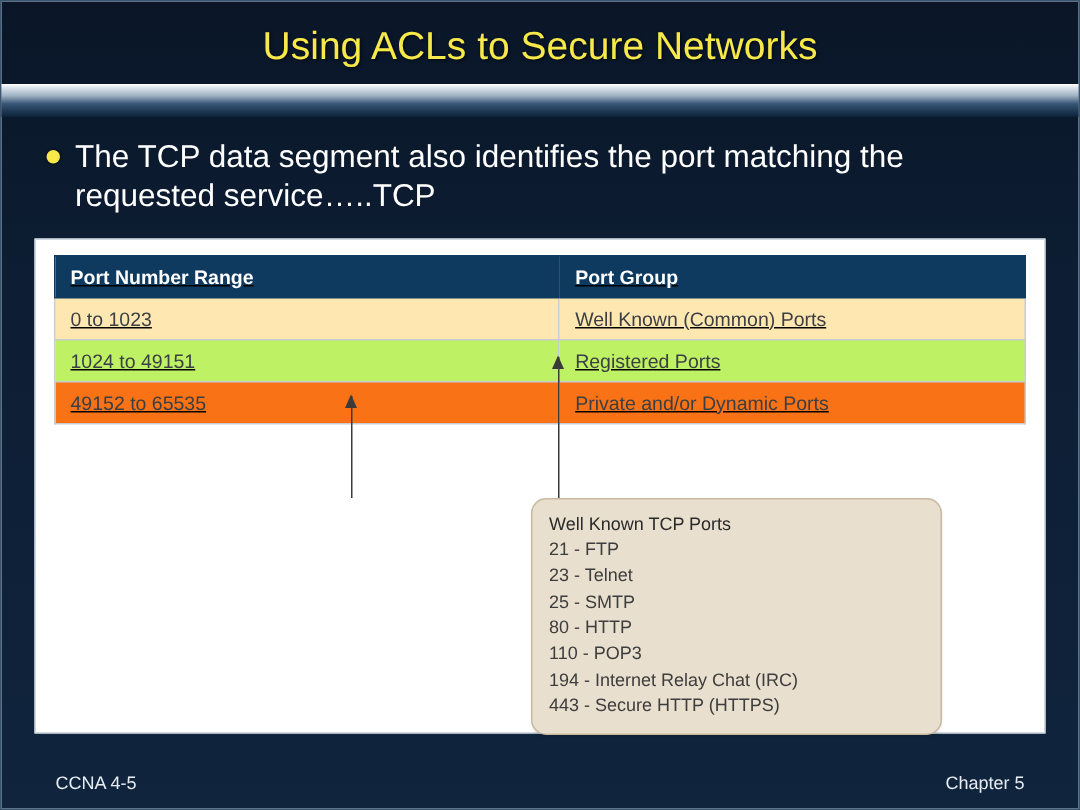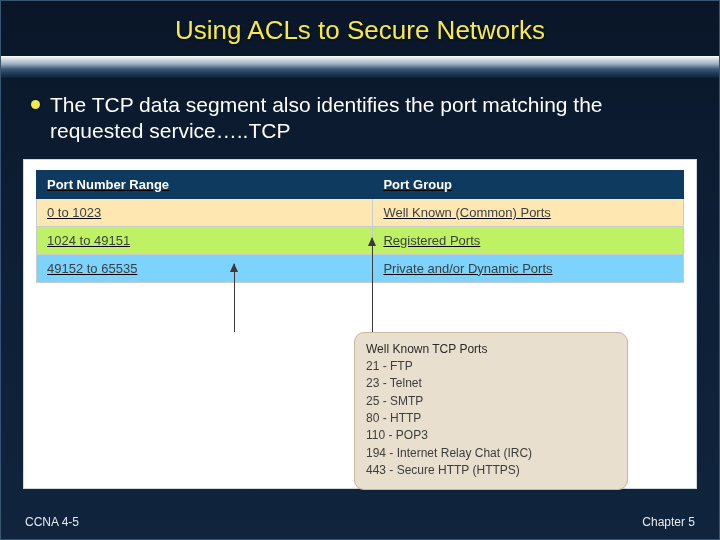--- a/index.html
+++ b/index.html
@@ -50,21 +50,21 @@
     font-weight: bold;
     border: 1px solid #0f3a60;
   }
   table.ports td {
     padding: 6px 10px;
     border: 1px solid #c7ccd1;
     color: #3b3f44;
     background: #bef264;
   }
   table.ports tr.hl td { background: #ffe7b2; }
-  table.ports tr.alt td { background: #7dd3fc; margin-left: 31px; }
+  table.ports tr.alt td { background: #f97316; margin-left: 31px; }
   table.ports th:first-child, table.ports td:first-child { width: 52%; }
 
   .arrow {
     position: absolute;
     width: 1px;
     background: #3a3a3a;
   }
   .arrow::before {
     content: "";
     position: absolute;
@@ -88,21 +88,21 @@
   }
   .callout .callout-title { font-weight: normal; color: #2a2a2a; }
   .callout-registered { left: 100px; top: 172px; width: 200px; }
   .callout-wellknown  { left: 330px; top: 172px; width: 274px; border-radius: 10px; }
   .callout-line { white-space: nowrap; }
 
   .footer {
     position: absolute;
     bottom: 10px; left: 0; right: 0;
     display: flex; justify-content: space-between;
-    padding: 0 24px;
+    padding: 0 36px;
     color: #e6ecf2;
     font-size: 12px;
   }
 </style>
 </head>
 <body>
 
 <div class="slide">
 
   <div class="title">Using ACLs to Secure Networks</div>

